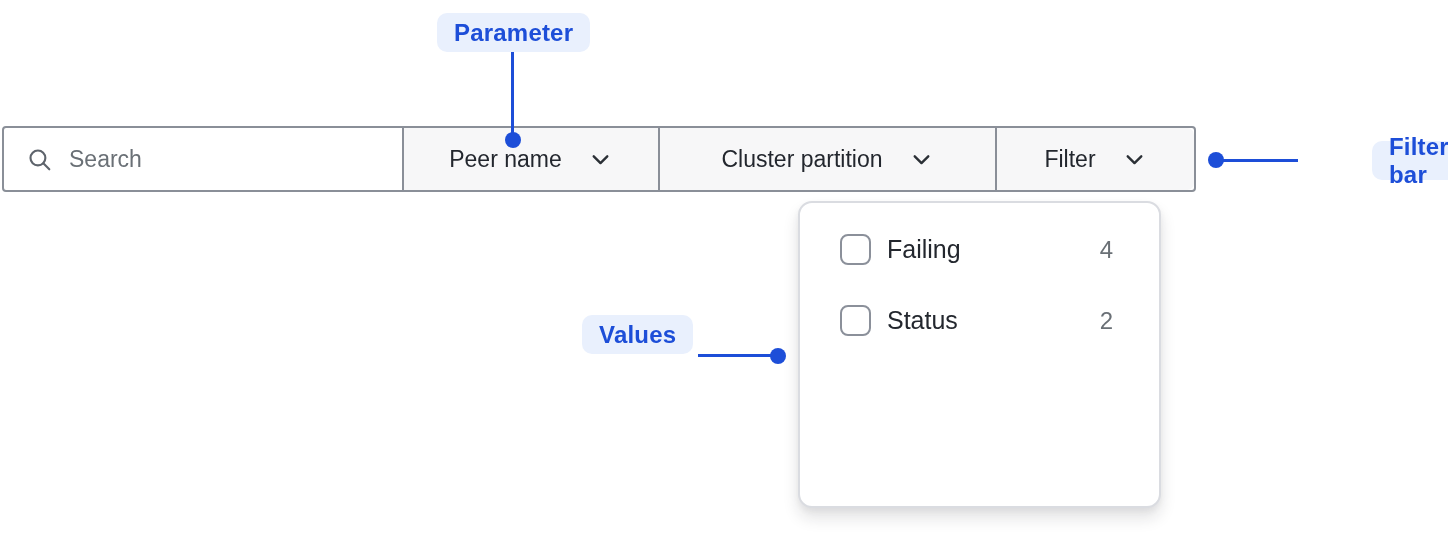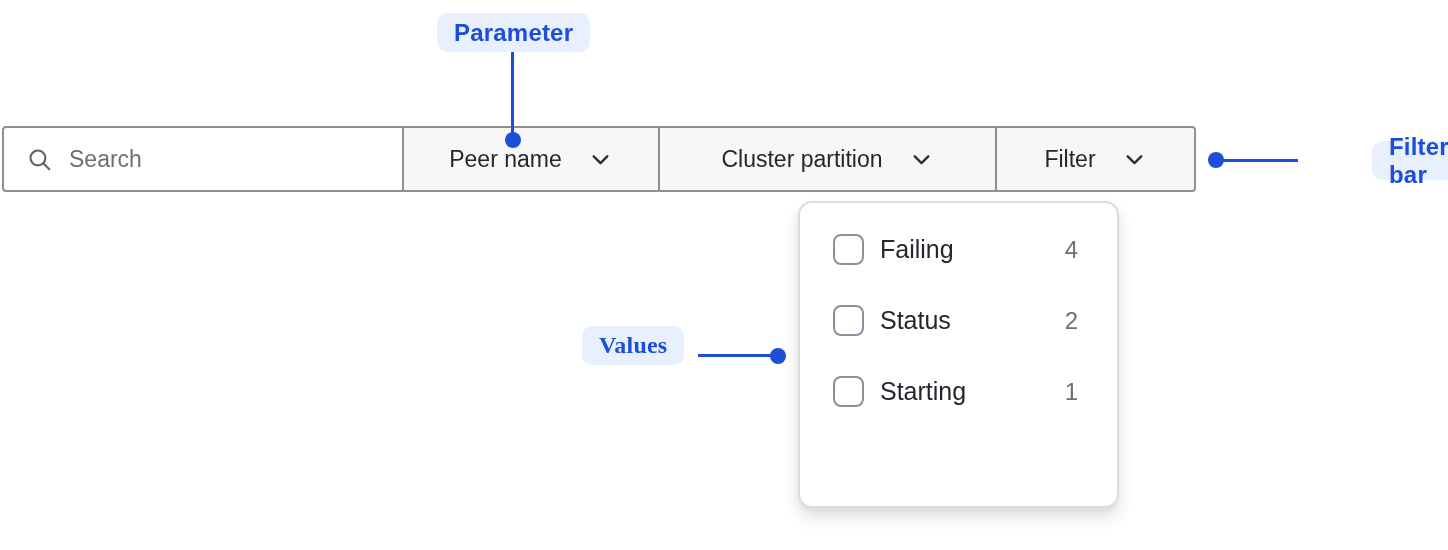--- a/index.html
+++ b/index.html
@@ -20,21 +20,21 @@
   .dot{position:absolute;width:16px;height:16px;border-radius:50%;background:#1d4ed8;z-index:6;}
 
   #ann-parameter{left:437px;top:13px;}
   #conn-parameter{left:511px;top:52px;height:84px;}
   #dot-parameter{left:505px;top:132px;}
 
   #ann-filterbar{left:1372px;top:141px;}
   #conn-filterbar{left:1222px;top:159px;width:76px;}
   #dot-filterbar{left:1208px;top:152px;}
 
-  #ann-values{left:582px;top:326px;font-family:Liberation Serif, serif;}
+  #ann-values{left:582px;top:315px;}
   #conn-values{left:698px;top:354px;width:74px;}
   #dot-values{left:770px;top:348px;}
 
   
   .filter-bar{
     position:absolute;left:2px;top:126px;width:1194px;height:66px;
     display:flex;align-items:stretch;box-sizing:border-box;
     border:2px solid #8a8f98;border-radius:4px;background:#ffffff;z-index:2;
   }
   .search-section{
@@ -55,25 +55,25 @@
     padding:12px 10px;box-sizing:border-box;
   }
   .dd:last-child{border-radius:0 7px 7px 0;}
   #dd-peer{width:256px;}
   #dd-cluster{width:337px;}
   #dd-status{width:199px;}
   .dd .icon{display:flex;align-items:center;}
 
   
   .panel{
-    position:absolute;left:798px;top:201px;width:321px;height:307px;
+    position:absolute;left:798px;top:201px;width:363px;height:307px;
     box-sizing:border-box;background:#ffffff;
     border:2px solid #dadce1;border-radius:14px;
     box-shadow:0 10px 16px rgba(23,26,33,.12),0 3px 6px rgba(23,26,33,.05);
-    padding:11px 1px;z-index:3;display:flex;flex-direction:column;
+    padding:11px 8px;z-index:3;display:flex;flex-direction:column;
   }
   .row{
     display:flex;align-items:center;height:71px;
     padding:0 38px 0 32px;cursor:pointer;box-sizing:border-box;
   }
   .cb{
     width:31px;height:31px;box-sizing:border-box;flex:0 0 auto;
     border:2.5px solid #8b909a;border-radius:8px;background:#ffffff;cursor:pointer;
   }
   .row .lbl{margin-left:16px;font-size:25px;color:#23272e;}
@@ -135,24 +135,19 @@
     <label class="row">
       <span class="cb"></span>
       <span class="lbl">Failing</span>
       <span class="cnt">4</span>
     </label>
     <label class="row">
       <span class="cb"></span>
       <span class="lbl">Status</span>
       <span class="cnt">2</span>
     </label>
-    <label class="row">
-      <span class="cb"></span>
-      <span class="lbl">Starting</span>
-      <span class="cnt">1</span>
-    </label>
   </div>
 
   <div class="ann-badge" id="ann-values">Values</div>
   <div class="conn h" id="conn-values"></div>
   <div class="dot" id="dot-values"></div>
 
 </div>
 
 </body></html>

